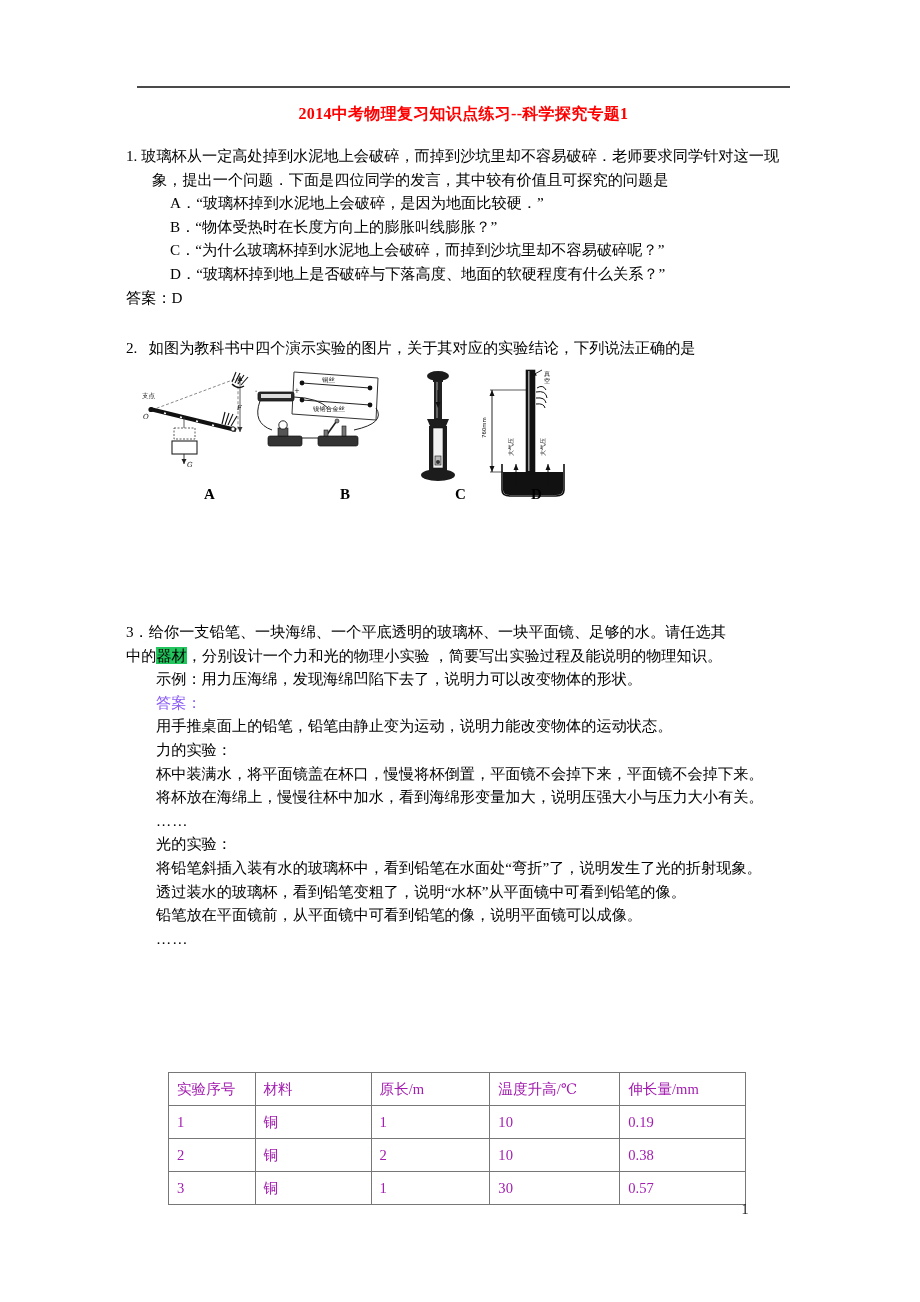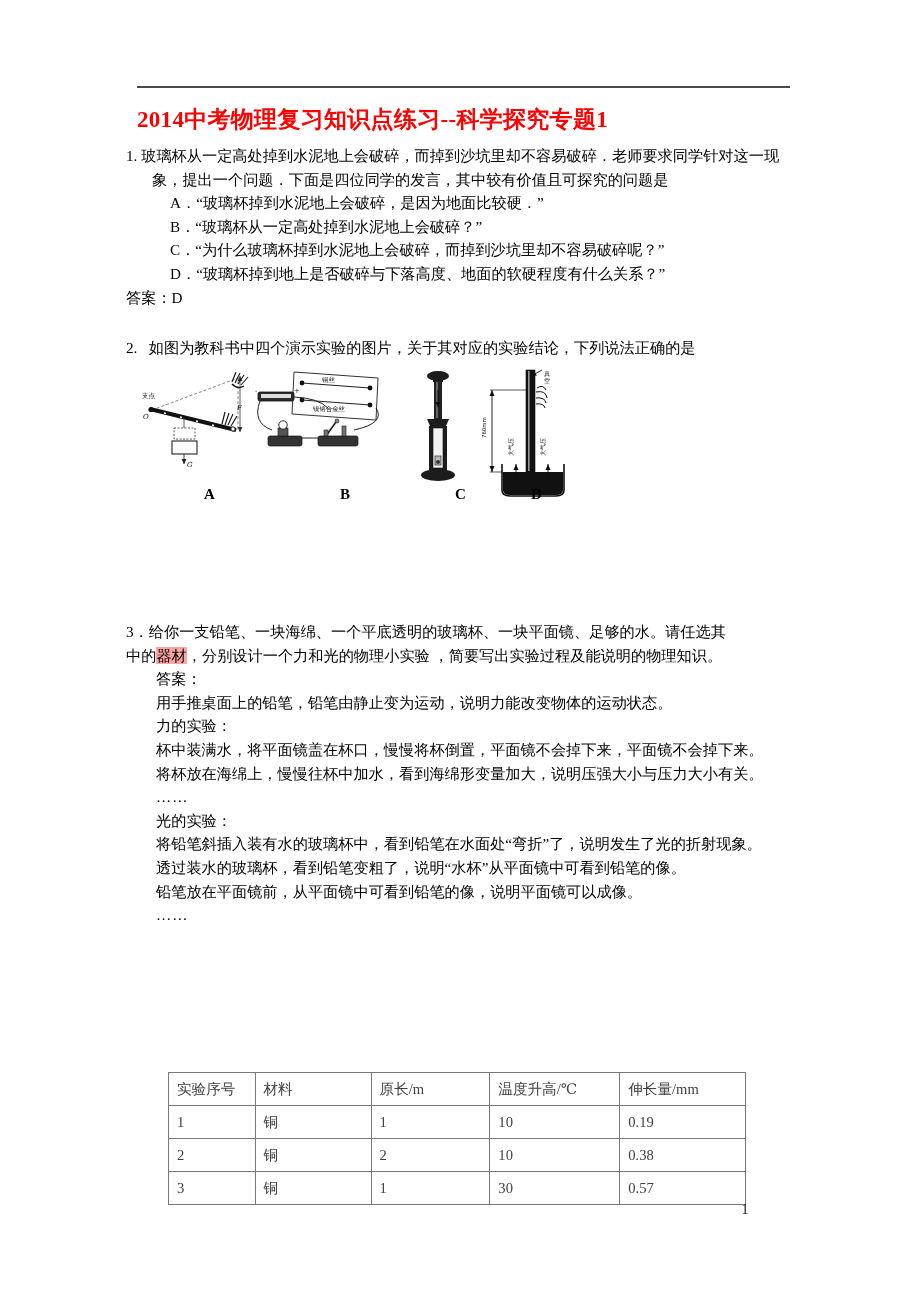--- a/index.html
+++ b/index.html
@@ -27,29 +27,29 @@
     top: 86px;
     width: 653px;
     height: 0;
     border-top: 2px solid #4a4a4a;
   }
   .doc-title {
     position: absolute;
     left: 137px;
     top: 104px;
     width: 653px;
-    text-align: left;
+    text-align: center;
     color: #ff0000;
     font-weight: bold;
-    font-size: 23px;
+    font-size: 16px;
     letter-spacing: 0.3px;
     font-family: "Liberation Serif", "DejaVu Serif", serif;
   }
   .red {
-    color: #000000;
+    color: #8b5cf6;
   }
   .q-block {
     position: absolute;
     left: 126px;
     width: 670px;
     font-size: 15.2px;
     line-height: 23.6px;
   }
   .q1 { top: 144px; }
   .q1 .stem {
@@ -112,21 +112,21 @@
     line-height: 23.6px;
   }
   .para {
     display: block;
   }
   .indent2 {
     display: block;
     text-indent: 30px;
   }
   .hl {
-    background: #fca5a5;
+    background: #22c55e;
   }
   .ellipsis {
     display: block;
     text-indent: 30px;
     letter-spacing: 1px;
   }
   .intro4 {
     position: absolute;
     left: 126px;
     top: 1016px;
@@ -143,21 +143,21 @@
     border-collapse: collapse;
     font-size: 14.6px;
     font-family: "Liberation Serif", "DejaVu Serif", serif;
   }
   table.data-table td, table.data-table th {
     border: 1px solid #777;
     padding: 5px 6px 5px 8px;
     text-align: left;
     font-weight: normal;
     height: 22px;
-    color: #404040;
+    color: #a21caf;
   }
   .col0 { width: 84px; }
   .col1 { width: 120px; }
   .col2 { width: 120px; }
   .col3 { width: 136px; }
   .col4 { width: 126px; }
   .page-num {
     position: absolute;
     left: 700px;
     top: 1202px;
@@ -172,21 +172,21 @@
 
 <div class="page">
 
   <div class="header-rule"></div>
 
   <div class="doc-title">2014中考物理复习知识点练习--科学探究专题1</div>
 
   <div class="q-block q1">
     <span class="stem"><span>1.</span> <span>玻璃杯从一定高处掉到水泥地上会破碎，而掉到沙坑里却不容易破碎．老师要求同学针对这一现象，提出一个问题．下面是四位同学的发言，其中较有价值且可探究的问题是</span></span>
     <span class="opt">A．“玻璃杯掉到水泥地上会破碎，是因为地面比较硬．”</span>
-    <span class="opt">B．“玻璃杯从一定高处掉到水泥地上会破碎？”</span>
+    <span class="opt">B．“物体受热时在长度方向上的膨胀叫线膨胀？”</span>
     <span class="opt">C．“为什么玻璃杯掉到水泥地上会破碎，而掉到沙坑里却不容易破碎呢？”</span>
     <span class="opt">D．“玻璃杯掉到地上是否破碎与下落高度、地面的软硬程度有什么关系？”</span>
     <span class="ans-line">答案：D</span>
   </div>
 
   <div class="q-block q2">
     <span class="stem"><span>2.</span>&nbsp;&nbsp; <span>如图为教科书中四个演示实验的图片，关于其对应的实验结论，下列说法正确的是</span></span>
   </div>
 
   <div class="figure-area">
@@ -331,20 +331,21 @@
     <span style="left:64px">A</span>
     <span style="left:200px">B</span>
     <span style="left:315px">C</span>
     <span style="left:391px">D</span>
   </div>
 
 
   <div class="q3">
     <span class="para">3．给你一支铅笔、一块海绵、一个平底透明的玻璃杯、一块平面镜、足够的水。请任选其</span>
     <span class="para"><span>中的</span><span class="hl">器材</span><span>，分别设计一个力和光的物理小实验 ，简要写出实验过程及能说明的物理知识。</span></span>
+    <span class="indent2">示例：用力压海绵，发现海绵凹陷下去了，说明力可以改变物体的形状。</span>
     <span class="indent2 red">答案：</span>
     <span class="indent2">用手推桌面上的铅笔，铅笔由静止变为运动，说明力能改变物体的运动状态。</span>
     <span class="indent2">力的实验：</span>
     <span class="indent2">杯中装满水，将平面镜盖在杯口，慢慢将杯倒置，平面镜不会掉下来，平面镜不会掉下来。</span>
     <span class="indent2">将杯放在海绵上，慢慢往杯中加水，看到海绵形变量加大，说明压强大小与压力大小有关。</span>
     <span class="ellipsis">……</span>
     <span class="indent2">光的实验：</span>
     <span class="indent2">将铅笔斜插入装有水的玻璃杯中，看到铅笔在水面处“弯折”了，说明发生了光的折射现象。</span>
     <span class="indent2">透过装水的玻璃杯，看到铅笔变粗了，说明“水杯”从平面镜中可看到铅笔的像。</span>
     <span class="indent2">铅笔放在平面镜前，从平面镜中可看到铅笔的像，说明平面镜可以成像。</span>

